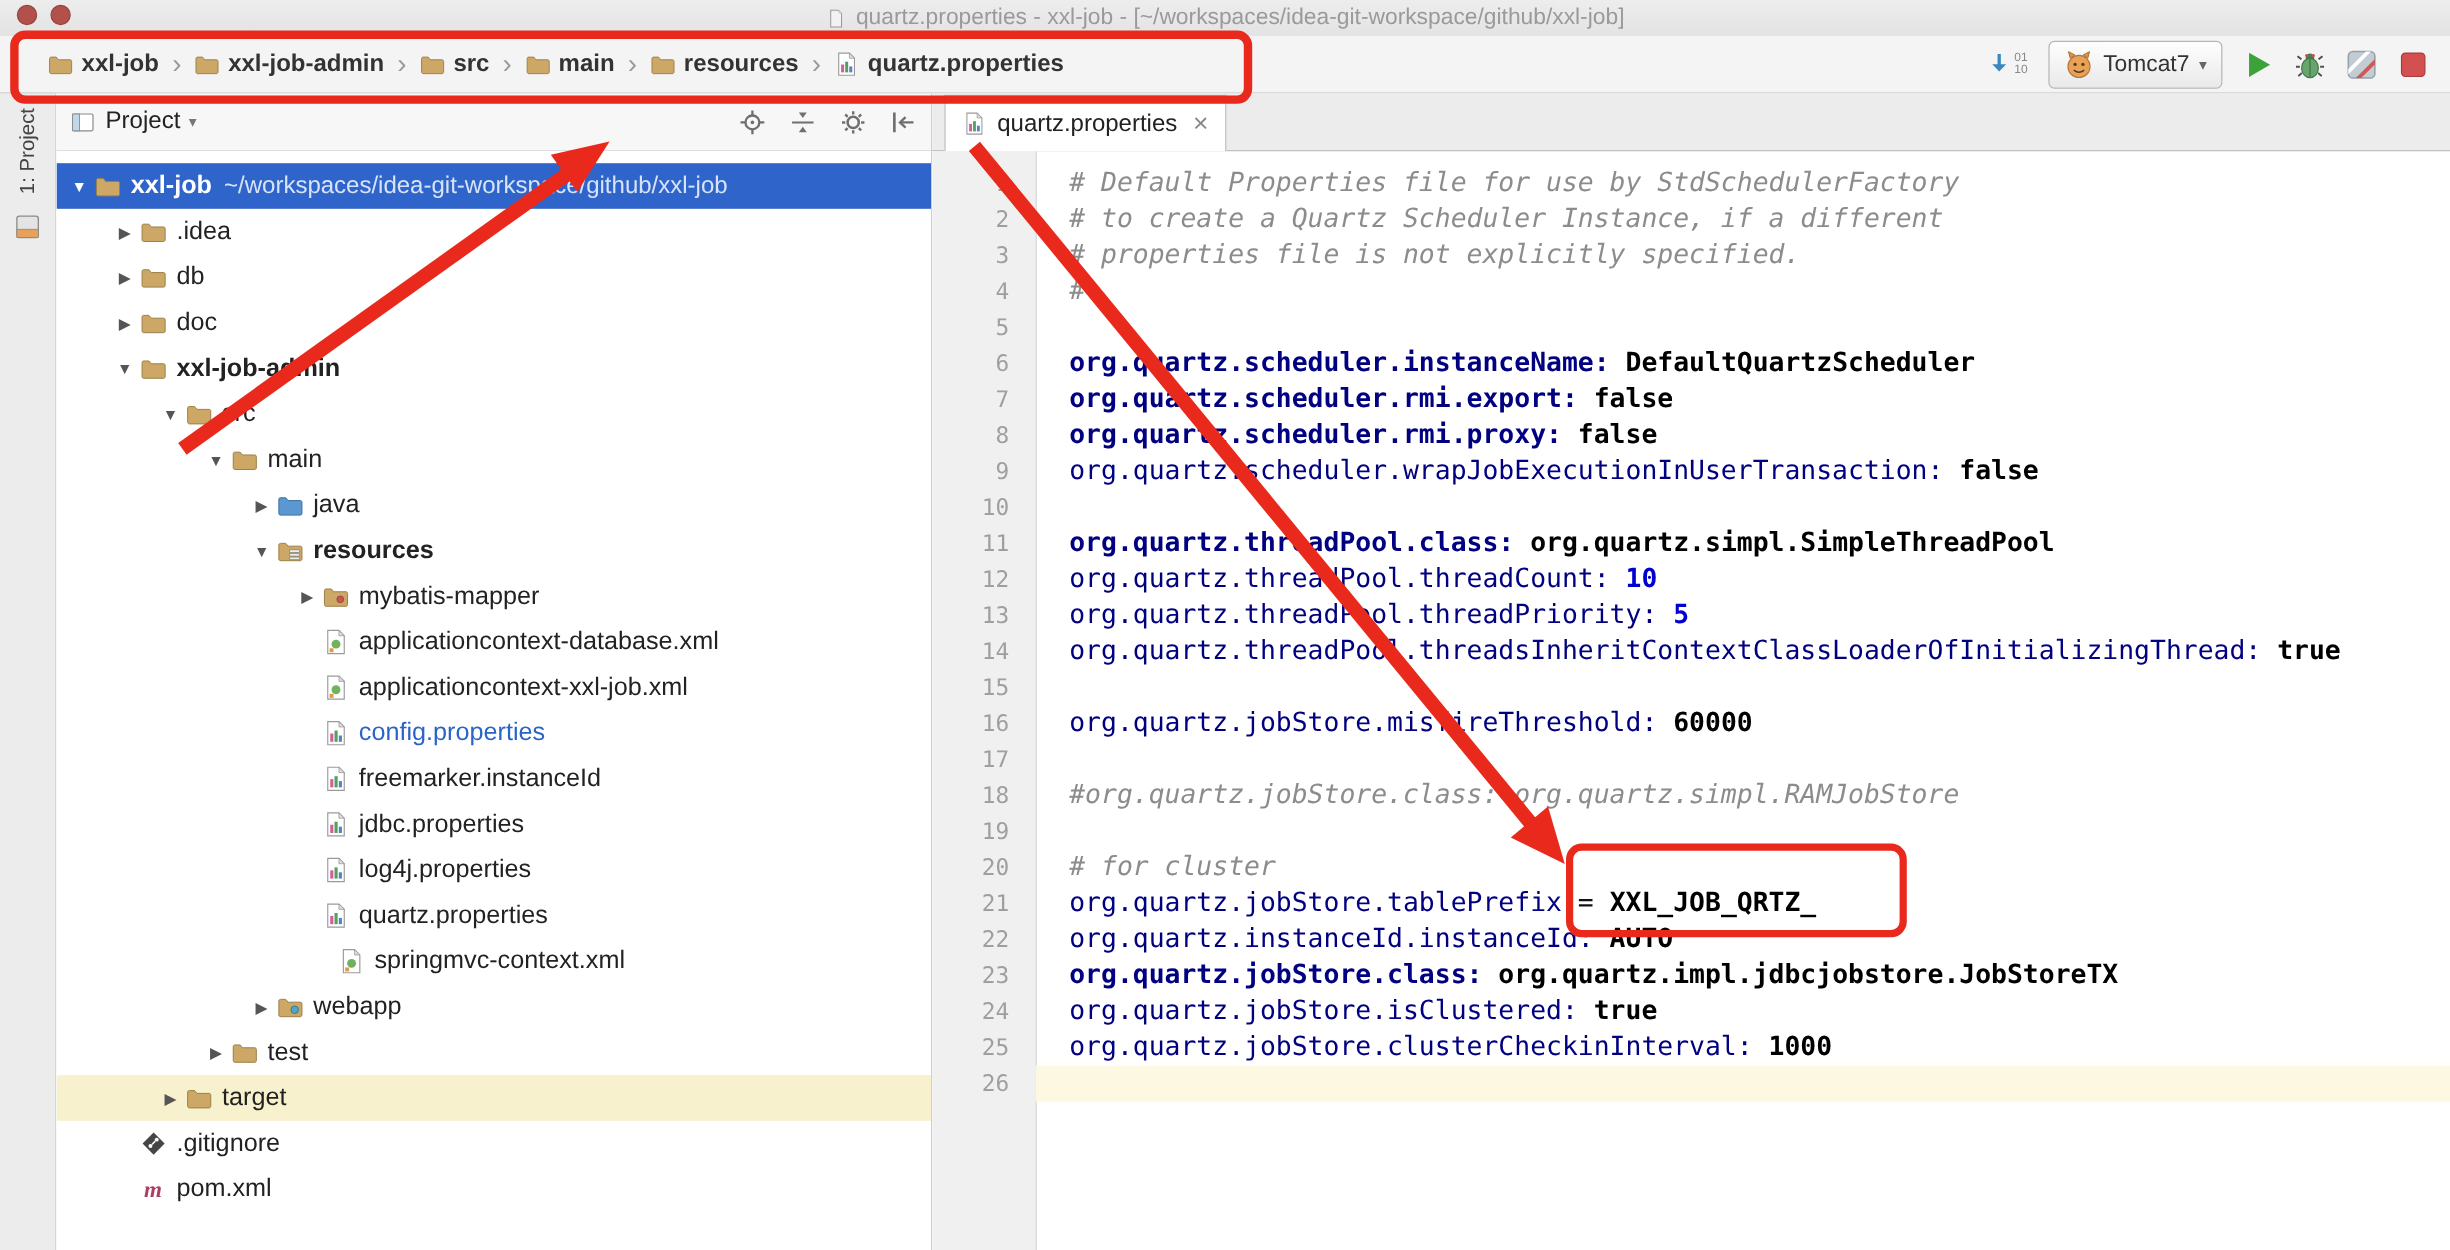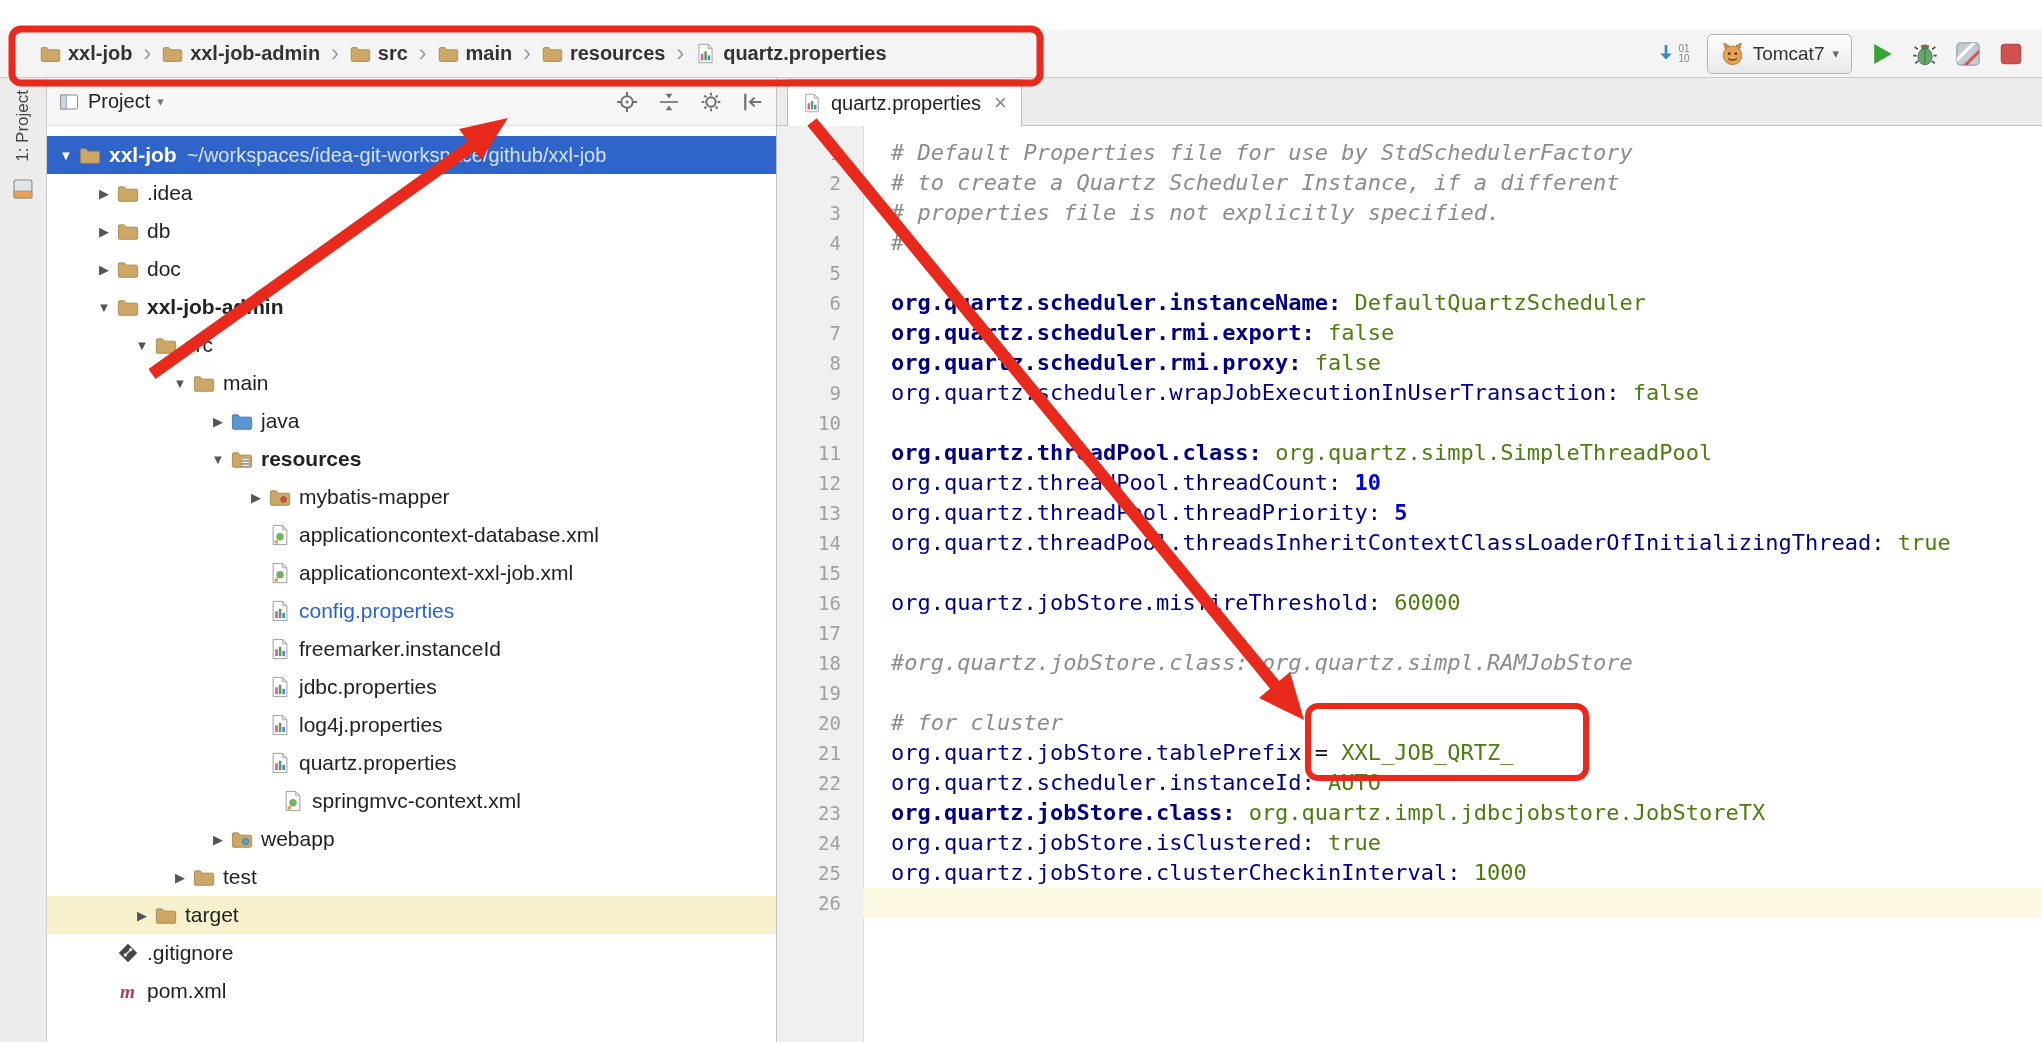--- a/index.html
+++ b/index.html
@@ -83,32 +83,43 @@
   #code-lines{position:relative;padding-top:12px;}
   .cline{display:flex;height:30px;}
   .ln{width:86px;flex:none;text-align:right;padding-right:22px;box-sizing:border-box;
       font:19px/30px "DejaVu Sans Mono",monospace;color:#9f9f9f;}
   .ctext{flex:1;font:22px/30px "DejaVu Sans Mono",monospace;white-space:pre;
          padding-left:28px;color:#000;}
   .ctext.cur{background:#fcf8e2;}
   .seg-c{color:#8c8c8c;font-style:italic;}
   .seg-k{color:#000080;}
   .seg-kb{color:#000080;font-weight:bold;}
-  .seg-v{color:#4d7c0f;font-weight:normal;}
+  .seg-v{color:#000000;font-weight:bold;}
   .seg-n2{color:#0000d0;font-weight:bold;}
   .seg-eq{color:#111;}
 
   
   #annotations{position:absolute;left:0;top:0;z-index:60;pointer-events:none;}
 </style>
 </head>
 <body>
 
 <div class="screen">
 
+  <div class="titlebar">
+    <span class="traffic t1"></span>
+    <span class="traffic t2"></span>
+    <span class="title-group">
+      <span class="doc-ic" id="ic-doc"><svg width="100%" height="100%" viewBox="0 0 16 16" xmlns="http://www.w3.org/2000/svg">
+            <path d="M4 1.5h6l2.5 2.5V14.5H4z" fill="#f2f2f2" stroke="#9a9a9a" stroke-width="0.8"></path>
+            <path d="M10 1.5 12.5 4H10z" fill="#d5d5d5"></path>
+          </svg></span>
+      <span>quartz.properties - xxl-job - [~/workspaces/idea-git-workspace/github/xxl-job]</span>
+    </span>
+  </div>
 
   <div class="navbar">
     <div id="breadcrumbs">
         <span class="crumb">
           <span class="bic"><svg width="100%" height="100%" viewBox="0 0 16 16" xmlns="http://www.w3.org/2000/svg">
               <path d="M1 13V4.4c0-.5.4-.9 1-.9h3.2l1.4 1.7H14c.6 0 1 .4 1 1V13c0 .5-.4 1-1 1H2c-.6 0-1-.5-1-1z" fill="#cda766" stroke="#9c7f47" stroke-width="0.6"></path>
             </svg></span>
           <span class="blabel">xxl-job</span>
         </span>
         <span class="bsep">›</span>
@@ -540,21 +551,21 @@
             <div class="cline">
               <span class="ln">20</span>
               <span class="ctext"><span class="seg-c"># for cluster</span></span>
             </div>
             <div class="cline">
               <span class="ln">21</span>
               <span class="ctext"><span class="seg-k">org.quartz.jobStore.tablePrefix</span><span class="seg-p"> </span><span class="seg-eq">=</span><span class="seg-p"> </span><span class="seg-v">XXL_JOB_QRTZ_</span></span>
             </div>
             <div class="cline">
               <span class="ln">22</span>
-              <span class="ctext"><span class="seg-k">org.quartz.scheduler.instanceId:</span><span class="seg-p"> </span><span class="seg-v">AUTO</span></span>
+              <span class="ctext"><span class="seg-k">org.quartz.instanceId.instanceId:</span><span class="seg-p"> </span><span class="seg-v">AUTO</span></span>
             </div>
             <div class="cline">
               <span class="ln">23</span>
               <span class="ctext"><span class="seg-kb">org.quartz.jobStore.class:</span><span class="seg-p"> </span><span class="seg-v">org.quartz.impl.jdbcjobstore.JobStoreTX</span></span>
             </div>
             <div class="cline">
               <span class="ln">24</span>
               <span class="ctext"><span class="seg-k">org.quartz.jobStore.isClustered:</span><span class="seg-p"> </span><span class="seg-v">true</span></span>
             </div>
             <div class="cline">

